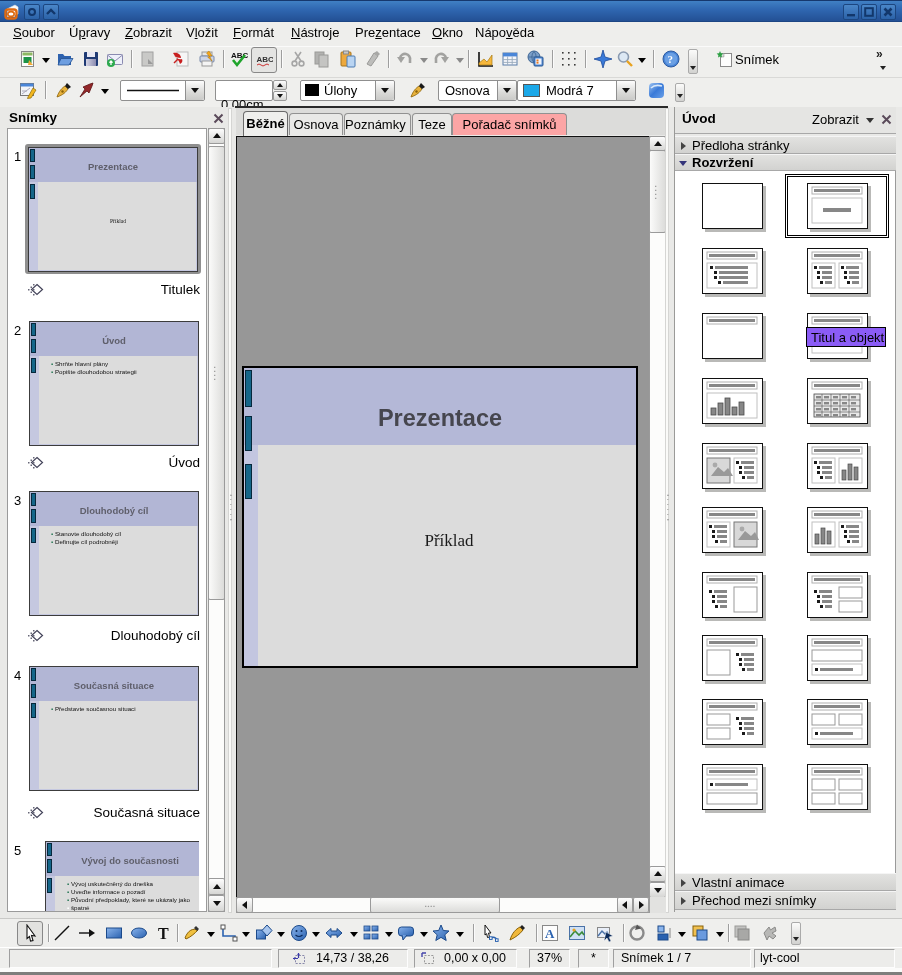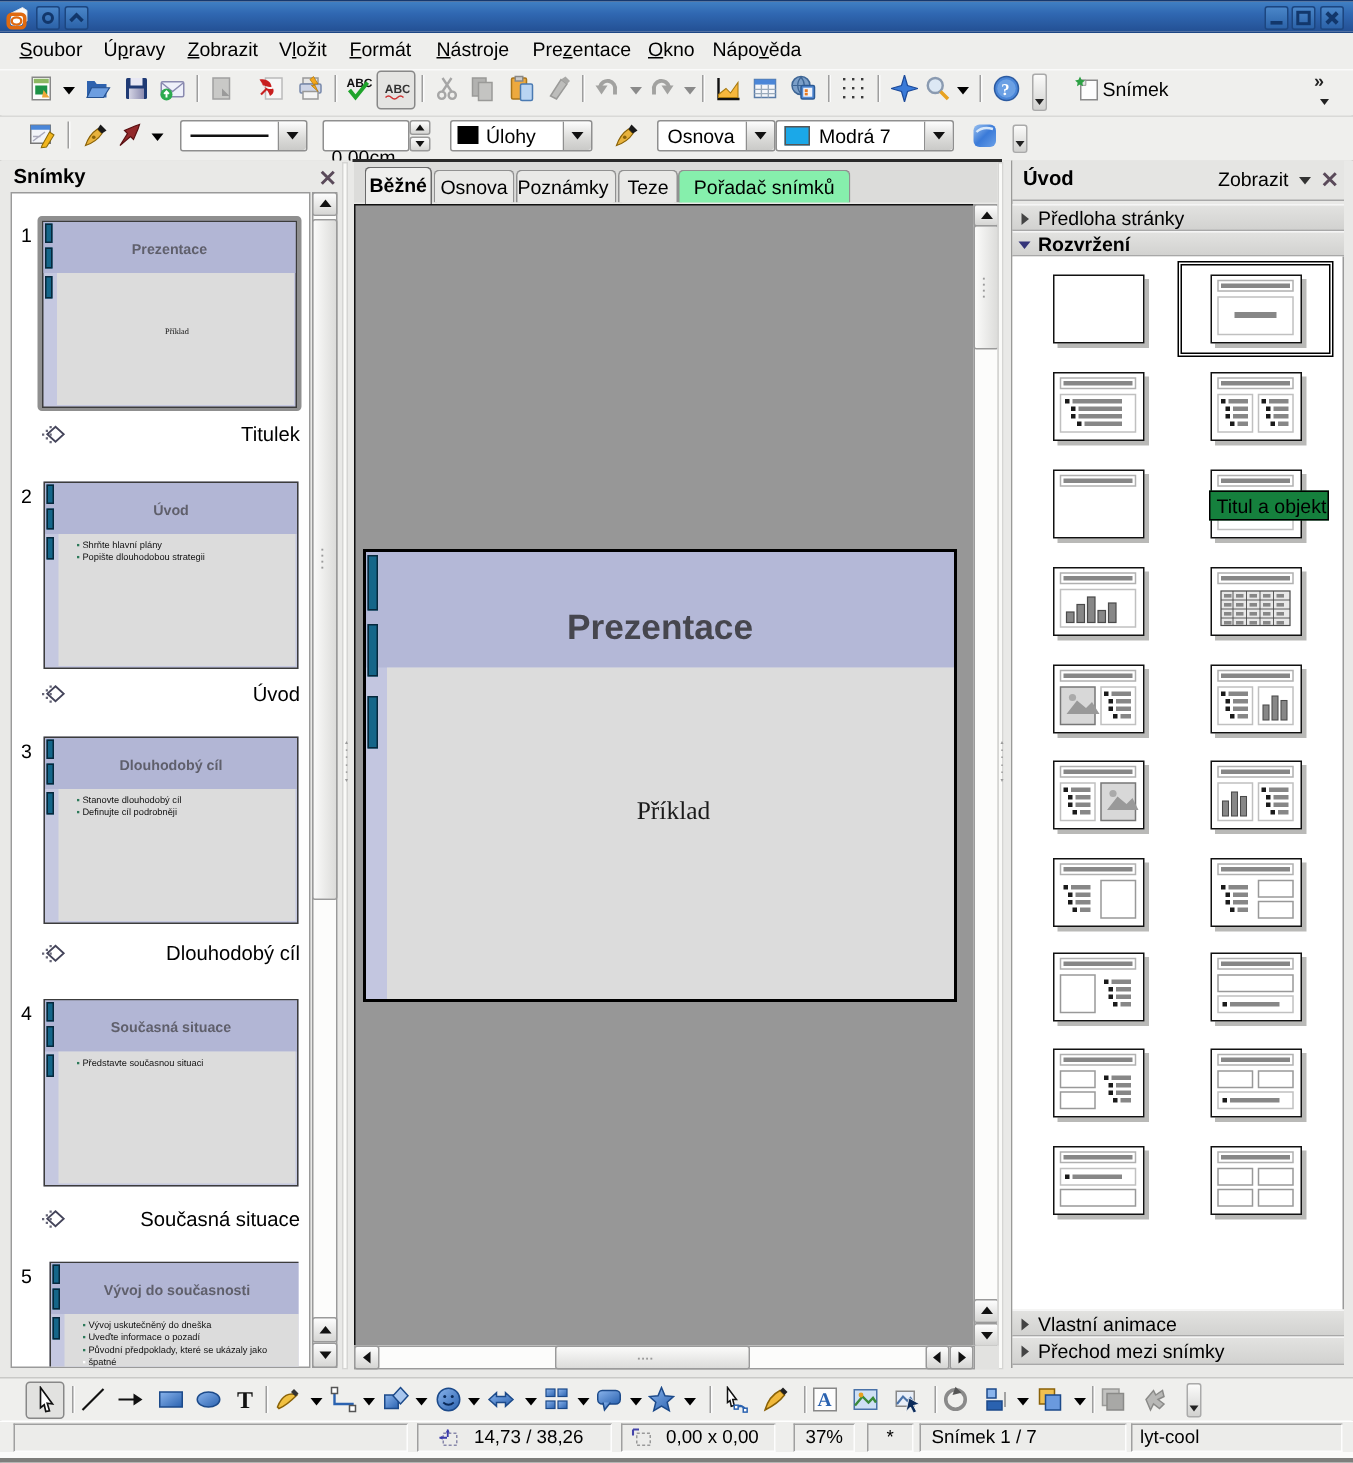--- a/index.html
+++ b/index.html
@@ -443,39 +443,39 @@
         <rect x="2.5" y="8.5" width="1.5" height="1.5"></rect>
         <rect x="5" y="6" width="1.5" height="1.5"></rect>
         <rect x="5" y="1" width="1.5" height="1.5"></rect>
         <rect x="5" y="11" width="1.5" height="1.5"></rect>
       </g>
     </svg>
   <div class="slabel" style="left:60px;top:805px;width:140px">Současná situace</div>
 
   <div class="slideN" style="left:14px;top:843px">5</div>
   <div class="ab" style="left:29px;top:841px;width:170px;height:70px;overflow:hidden">
-    <div class="sthumb" style="left:4px;top:0">
+    <div class="sthumb" style="left:16px;top:0">
       <div class="sband"></div>
       <div class="scontent"></div>
       <div class="sttl">Vývoj do současnosti</div>
       <div class="brect" style="top:1px;height:13px"></div>
       <div class="brect" style="top:17px;height:14px"></div>
       <div class="brect" style="top:36px;height:15px"></div>
       <div class="ab" style="left:21px;top:38px;font-size:10px;color:#111;line-height:13px;transform:scale(0.62);transform-origin:0 0;white-space:nowrap"><span style="color:#2c7a5a">▪</span> Vývoj uskutečněný do dneška<br><span style="color:#2c7a5a">▪</span> Uveďte informace o pozadí<br><span style="color:#2c7a5a">▪</span> Původní předpoklady, které se ukázaly jako<br><span style="color:#fff">▪</span> špatné</div>
     </div>
   </div>
 </div>
 <div id="center-root">
   <div class="ab" style="left:235px;top:106px;width:433px;height:2px;background:#2a2a2a"></div>
   <div class="ab" style="left:236px;top:108px;width:431px;height:27px;background:#dcdcda"></div>
 
   <div class="ab" style="left:289px;top:113px;width:54px;height:22px;background:#e9e9e7;border:1px solid #919191;border-bottom:none;border-radius:4px 4px 0 0;box-sizing:border-box;text-align:center;font-size:13px;padding-top:3px">Osnova</div>
   <div class="ab" style="left:344px;top:113px;width:67px;height:22px;background:#e9e9e7;border:1px solid #919191;border-bottom:none;border-radius:4px 4px 0 0;box-sizing:border-box;font-size:13px;padding-top:3px">Poznámky</div>
   <div class="ab" style="left:412px;top:113px;width:40px;height:22px;background:#e9e9e7;border:1px solid #919191;border-bottom:none;border-radius:4px 4px 0 0;box-sizing:border-box;text-align:center;font-size:13px;padding-top:3px">Teze</div>
-  <div class="ab" style="left:452px;top:113px;width:115px;height:22px;background:#86efac;border:1px solid #919191;border-bottom:none;border-radius:4px 4px 0 0;box-sizing:border-box;text-align:center;font-size:13px;padding-top:3px">Pořadač snímků</div>
+  <div class="ab" style="left:452px;top:113px;width:115px;height:22px;background:#fca5a5;border:1px solid #919191;border-bottom:none;border-radius:4px 4px 0 0;box-sizing:border-box;text-align:center;font-size:13px;padding-top:3px">Pořadač snímků</div>
   <div class="ab" style="left:243px;top:111px;width:45px;height:25px;background:#efefed;border:1px solid #6a6a6a;border-bottom:none;border-radius:4px 4px 0 0;box-sizing:border-box;text-align:center;font-size:13px;font-weight:bold;padding-top:4px">Běžné</div>
 
   <div class="ab" style="left:236px;top:136px;width:414px;height:761px;background:#979797;border-left:1px solid #111;border-top:1px solid #111;box-sizing:border-box"></div>
 
   <div class="ab" style="left:242px;top:366px;width:396px;height:302px;background:#c3c6e0;border:2px solid #000;box-sizing:border-box">
     <div class="ab" style="left:0;top:0;width:100%;height:77px;background:#b4b8d7"></div>
     <div class="ab" style="left:14px;top:77px;right:0;bottom:0;background:#dcdcdc"></div>
     <div class="ab" style="left:0;top:37px;width:100%;text-align:center;font-weight:bold;font-size:23.5px;color:#46464e">Prezentace</div>
     <div class="ab" style="left:1px;top:2px;width:7px;height:37px;background:#156689;border:1px solid #06283c;box-sizing:border-box"></div>
     <div class="ab" style="left:1px;top:48px;width:7px;height:35px;background:#156689;border:1px solid #06283c;box-sizing:border-box"></div>
@@ -862,21 +862,21 @@
       <svg viewBox="0 0 58 43" width="58" height="43">
         <rect x="4" y="3" width="50" height="7" fill="none" stroke="#b0b0b0"></rect>
         <rect x="6" y="5" width="46" height="3" fill="#878787"></rect>
         <rect x="4" y="14" width="23" height="11" fill="none" stroke="#999"></rect>
         <rect x="31" y="14" width="23" height="11" fill="none" stroke="#999"></rect>
         <rect x="4" y="28" width="23" height="11" fill="none" stroke="#999"></rect>
         <rect x="31" y="28" width="23" height="11" fill="none" stroke="#999"></rect>
       </svg>
     </div>
 
-  <div class="ab" style="left:806px;top:327px;width:80px;height:20px;background:#15803d;border:1px solid #000;box-sizing:border-box;font-size:13px;padding:2px 0 0 4px">Titul a objekt</div>
+  <div class="ab" style="left:806px;top:327px;width:80px;height:20px;background:#8b5cf6;border:1px solid #000;box-sizing:border-box;font-size:13px;padding:2px 0 0 4px">Titul a objekt</div>
 
   <div class="secrow" style="top:873px;height:18px">
     <div class="arr" style="left:6px;top:5px;border:4px solid transparent;border-left:5px solid #444;border-right:none"></div>
     <div class="ab" style="left:17px;top:1px">Vlastní animace</div>
   </div>
   <div class="secrow" style="top:891px;height:19px">
     <div class="arr" style="left:6px;top:5px;border:4px solid transparent;border-left:5px solid #444;border-right:none"></div>
     <div class="ab" style="left:17px;top:1px">Přechod mezi snímky</div>
   </div>
 </div>

